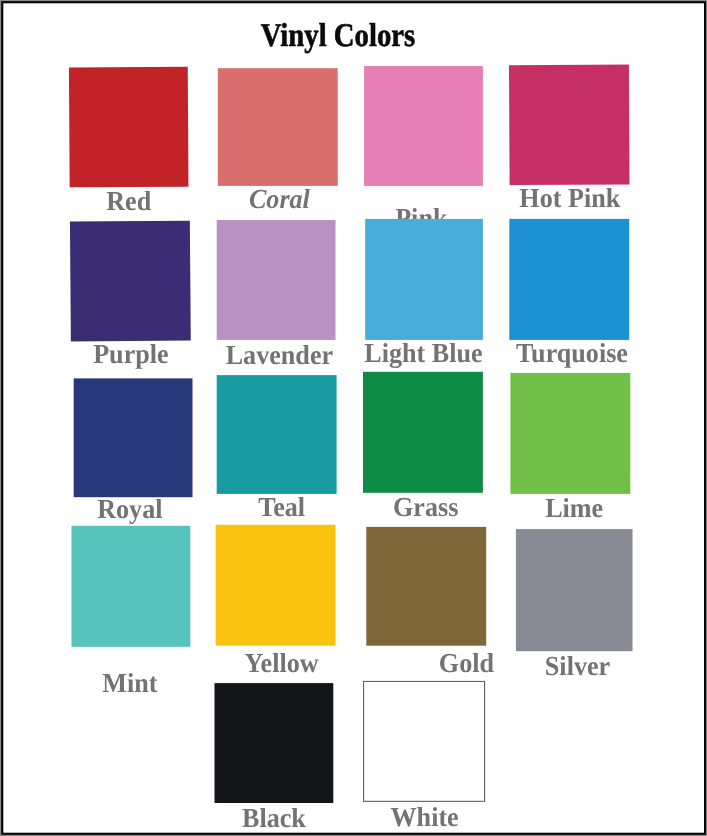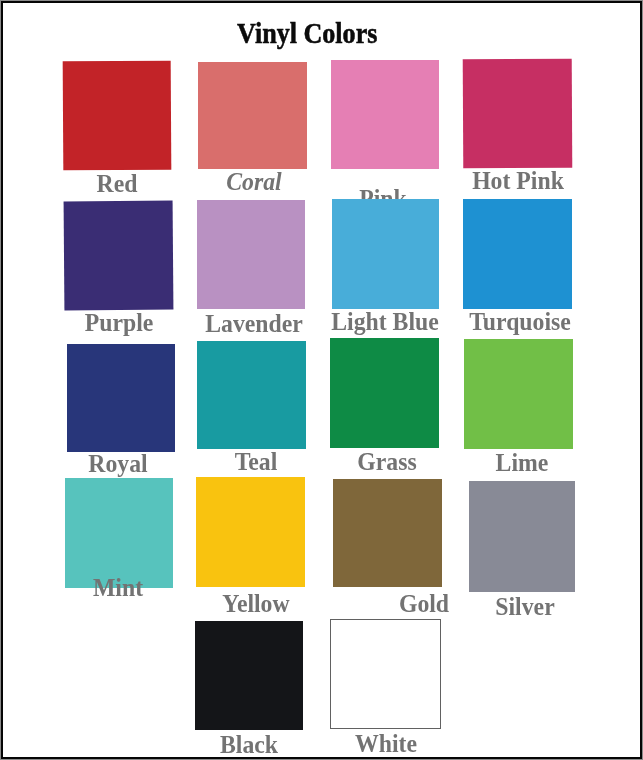--- a/index.html
+++ b/index.html
@@ -127,21 +127,21 @@
   <div class="swatch-cell">
     <div class="swatch" style="left: 329.7px; top: 338px; width: 109.3px; height: 109.7px; background: rgb(14, 139, 69);"></div>
     <div class="swatch-label" style="left: 387.4px; top: 451.6px;"><span>Grass</span></div>
   </div>
   <div class="swatch-cell">
     <div class="swatch" style="left: 464.1px; top: 339.4px; width: 108.5px; height: 109.3px; background: rgb(113, 191, 71);"></div>
     <div class="swatch-label" style="left: 521.9px; top: 453.3px;"><span>Lime</span></div>
   </div>
   <div class="swatch-cell">
     <div class="swatch" style="left: 64.9px; top: 477.5px; width: 107.7px; height: 110.1px; background: rgb(87, 195, 189);"></div>
-    <div class="swatch-label" style="left: 118px; top: 578px;"><span>Mint</span></div>
+    <div class="swatch-label" style="left: 118px; top: 612px;"><span>Mint</span></div>
   </div>
   <div class="swatch-cell">
     <div class="swatch" style="left: 196.3px; top: 477px; width: 108.7px; height: 110px; background: rgb(249, 195, 15);"></div>
     <div class="swatch-label" style="left: 256.1px; top: 594px;"><span>Yellow</span></div>
   </div>
   <div class="swatch-cell">
     <div class="swatch" style="left: 332.9px; top: 479.3px; width: 109px; height: 107.7px; background: rgb(127, 103, 58);"></div>
     <div class="swatch-label" style="left: 391.4px; top: 593.5px; margin-left: 33px;"><span>Gold</span></div>
   </div>
   <div class="swatch-cell">

